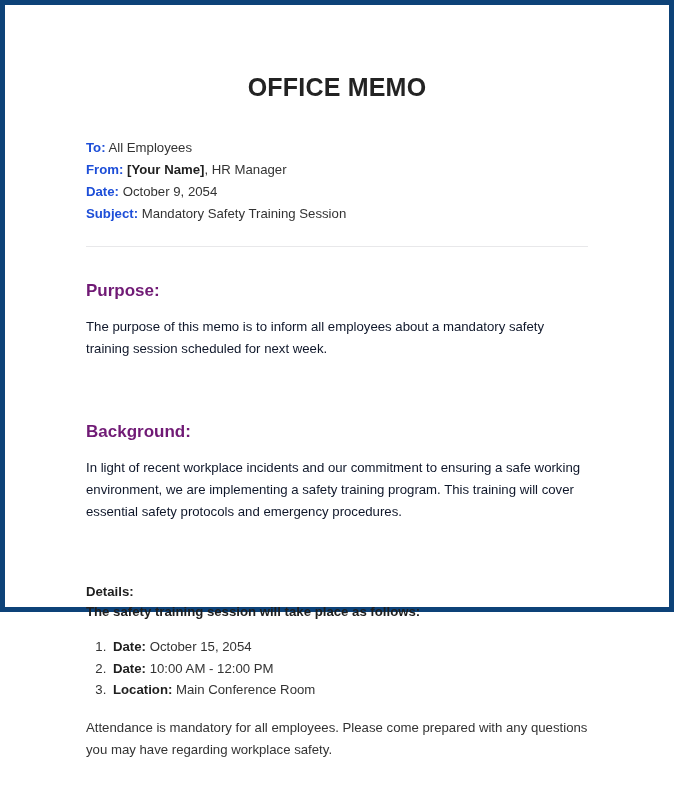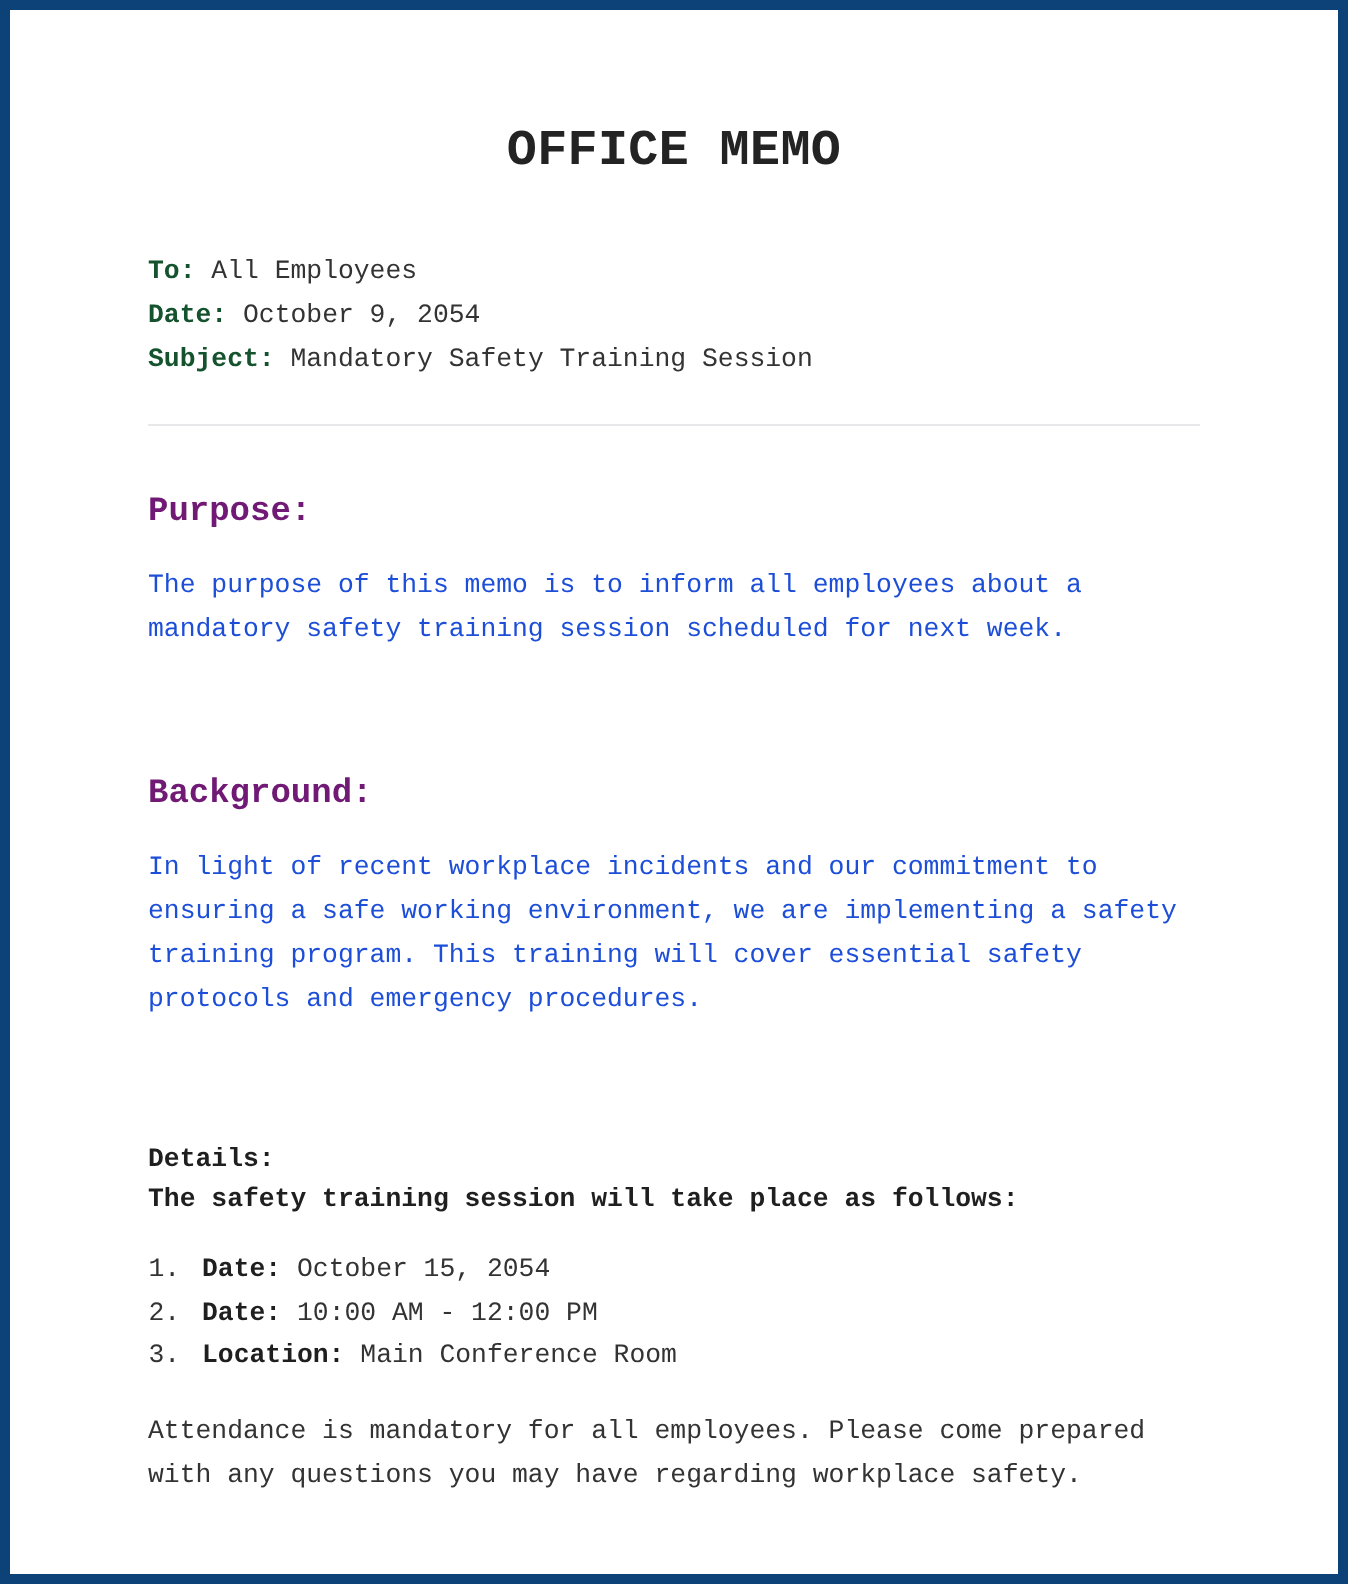--- a/index.html
+++ b/index.html
@@ -11,27 +11,26 @@
     width: 674px;
     height: 792px;
     font-family: "Liberation Sans", sans-serif;
     overflow: hidden;
   }
 
   
   .page {
     box-sizing: border-box;
     width: 674px;
-    height: 792px;
+    height: 612px;
     background: #ffffff;
     border: 5px solid #0d4278;
     margin: 0;
-    padding: 0;
+    padding: 12px;
     position: relative;
-    font-family: Liberation Mono, monospace;
   }
   .page-inner {
     box-sizing: border-box;
     width: 100%;
     height: 100%;
     background: #ffffff;
     padding: 0 69px;
     position: relative;
   }
 
@@ -52,21 +51,21 @@
     margin-top: 35px;
   }
   .meta-line {
     font-size: 13.2px;
     color: #333333;
     line-height: 22.2px;
     white-space: nowrap;
   }
   .meta-line .lbl {
     font-weight: bold;
-    color: #14532d;
+    color: #1d4ed8;
   }
   .meta-line .val {
     font-weight: normal;
     text-align: right;
   }
   .meta-line .val-bold {
     font-weight: bold;
     color: #1f1f1f;
   }
 
@@ -84,21 +83,21 @@
     font-weight: bold;
     color: #701a75;
     line-height: 1.2;
   }
   .sec-purpose { margin-top: 34px; }
   .sec-background { margin-top: 62px; }
 
   
   .body-para {
     font-size: 13.2px;
-    color: #1d4ed8;
+    color: #0f172a;
     line-height: 22.2px;
     max-width: 522px;
   }
 
   
   .details-block {
     margin-top: 59px;
   }
   .details-label {
     font-size: 13.2px;
@@ -145,20 +144,23 @@
   <div class="page-inner">
 
     <h1 class="memo-title">OFFICE MEMO</h1>
 
     <div class="meta-block">
 
       <div class="meta-line">
         <span class="lbl">To:</span><span class="val"> </span><span class="val">All Employees</span>
       </div>
 
+      <div class="meta-line">
+        <span class="lbl">From:</span><span> </span><span class="val-bold">[Your Name]</span><span class="val">, HR Manager</span>
+      </div>
 
       <div class="meta-line">
         <span class="lbl">Date:</span><span> </span><span class="val">October 9, 2054</span>
       </div>
 
       <div class="meta-line">
         <span class="lbl">Subject:</span><span> </span><span class="val">Mandatory Safety Training Session</span>
       </div>
 
     </div>

